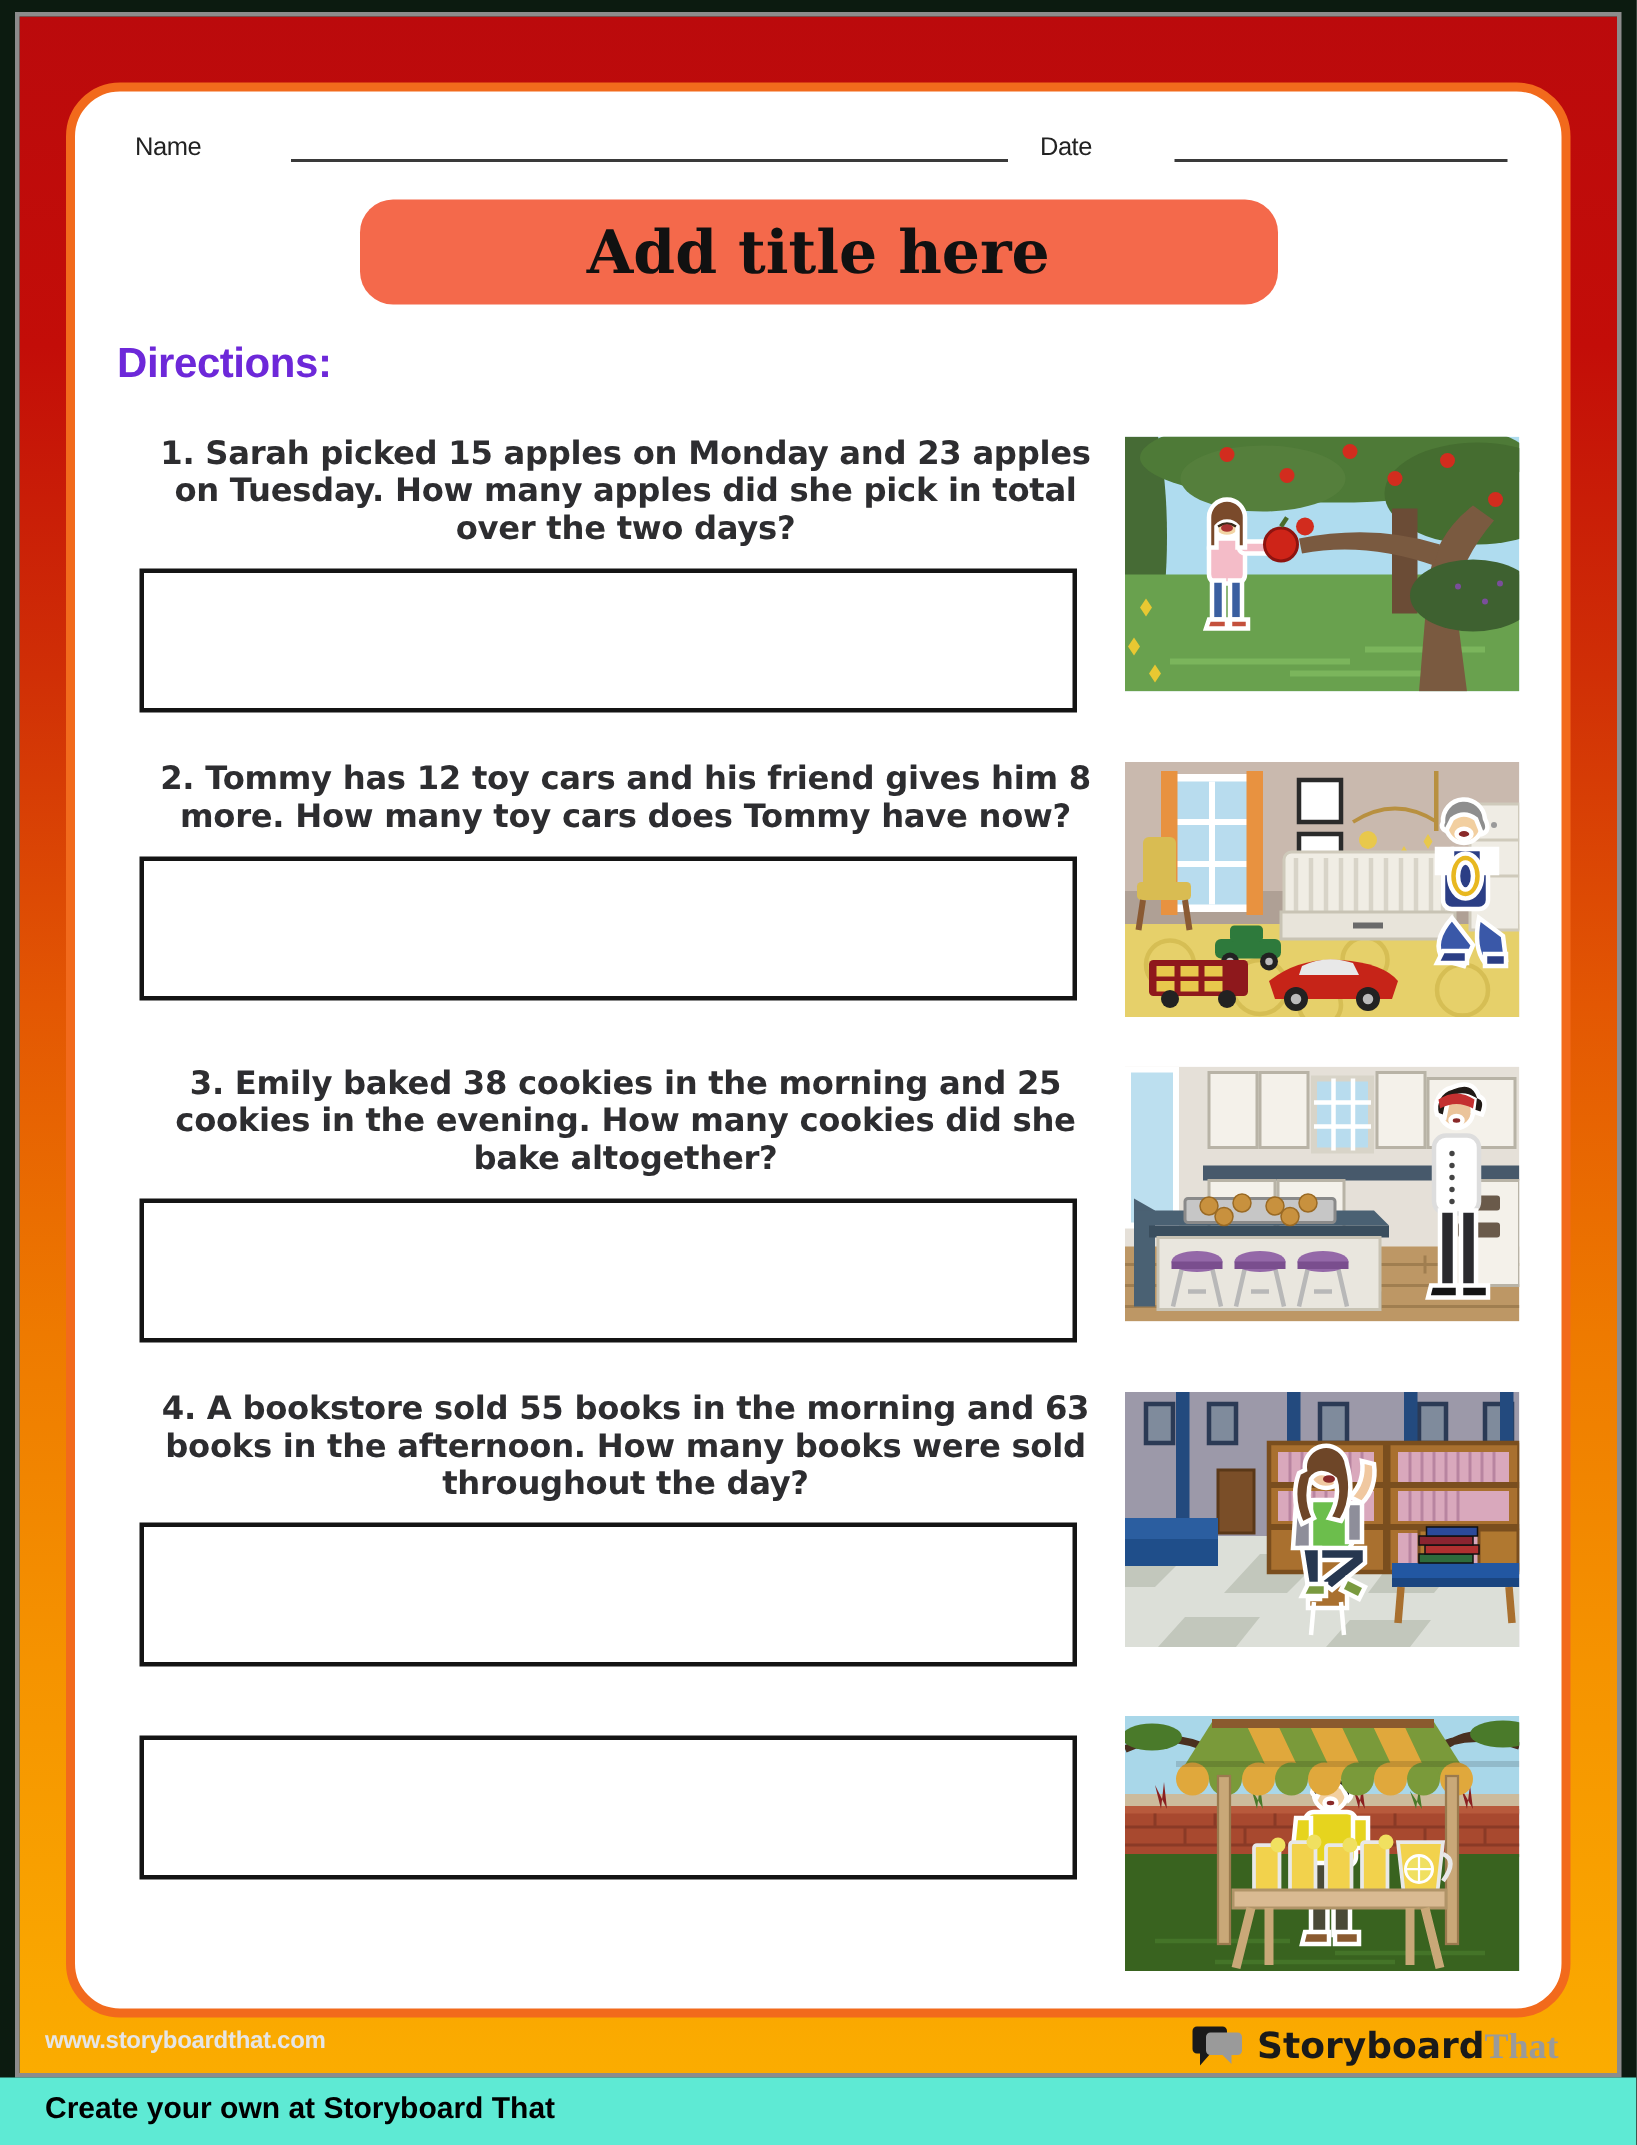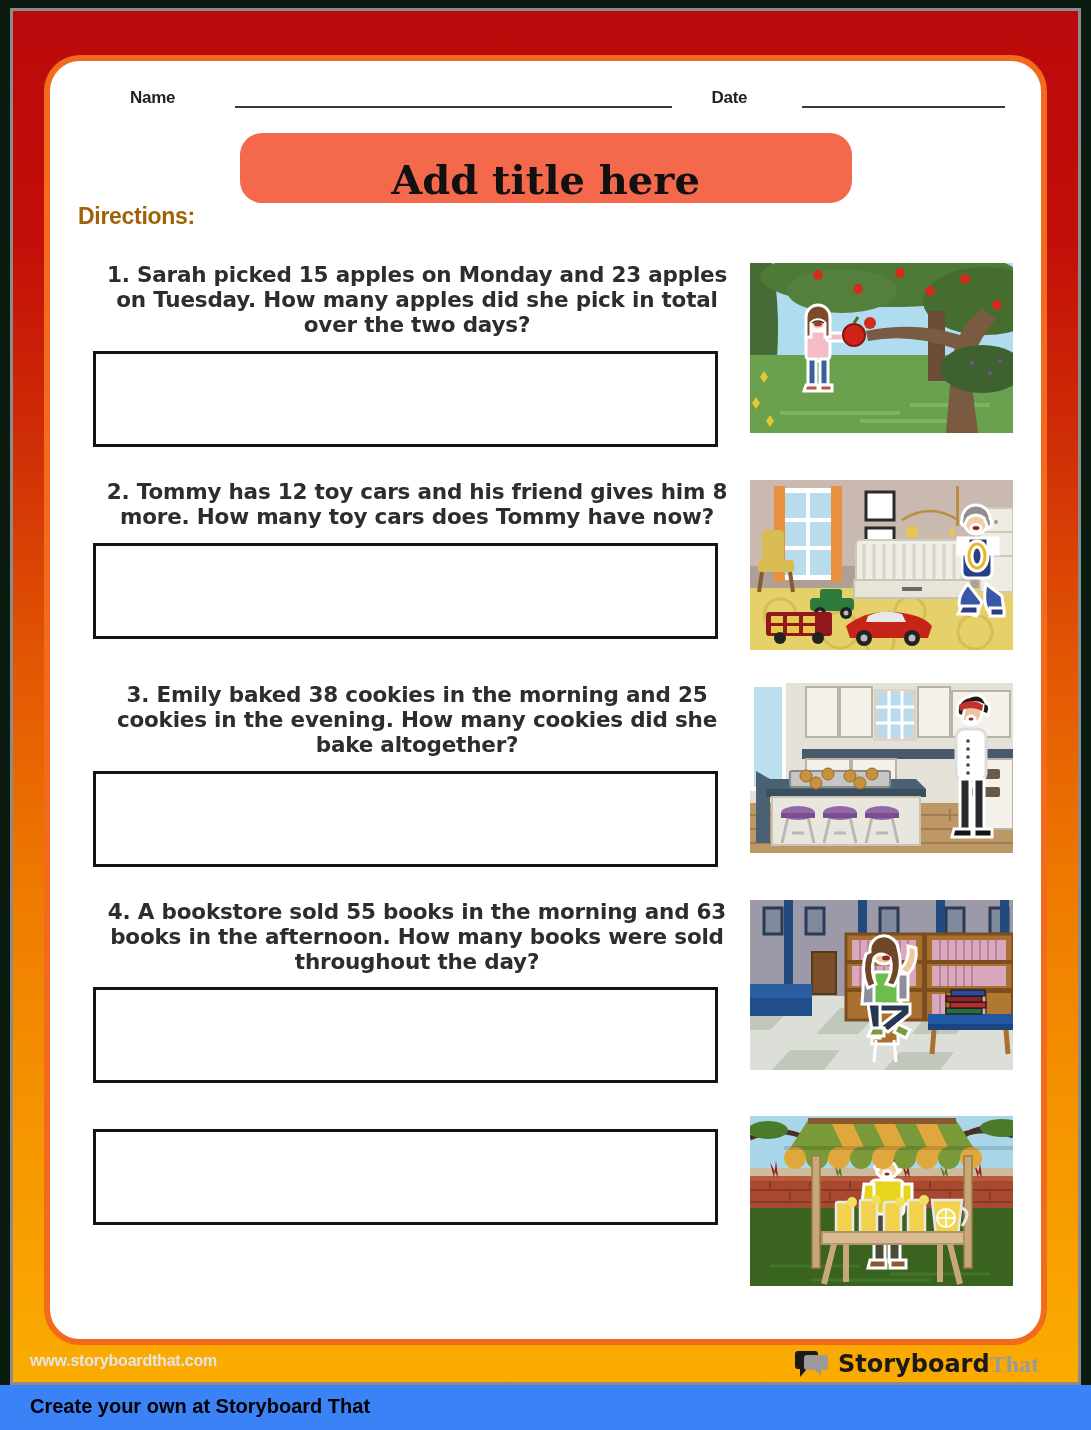--- a/index.html
+++ b/index.html
@@ -9,48 +9,48 @@
   .frame{position:absolute;left:10px;top:8px;right:10px;bottom:45px;
          border:3px solid #8c8c8c;
          background:linear-gradient(180deg,#bb0a0c 0%,#c30d08 16%,#d02f06 32%,#e35703 48%,
                     #ee7a00 64%,#f59300 80%,#fbac00 100%);}
   
   .page{position:absolute;left:44px;top:55px;width:991px;height:1278px;background:#ffffff;
         border:6px solid #f26a1c;border-radius:36px;}
   .page-inner{position:absolute;inset:0;padding:25px 28px 0 28px;}
   
   .header-row{display:flex;align-items:flex-end;margin-left:12px;margin-right:8px;}
-  .field-label{font-weight:700;font-size:17px;color:#222;letter-spacing:-0.3px;margin-left:40px;}
+  .field-label{font-weight:400;font-size:17px;color:#222;letter-spacing:-0.3px;}
   .write-line{border-bottom:2px solid #3a3a3a;height:20px;}
   .name-line{width:478px;margin-left:60px;}
   .date-spacer{flex:1;}
   .date-line{width:222px;margin-left:55px;}
   
   .title-banner{margin:25px auto 0 auto;width:612px;height:70px;border-radius:22px;
-                display:flex;align-items:flex-end;justify-content:center;}
+                display:flex;align-items:center;justify-content:center;}
   .title-text{font-family:"DejaVu Serif",serif;font-weight:700;font-size:40px;color:#111;}
   
-  .directions{font-weight:700;font-size:23px;color:#a16207;letter-spacing:-0.3px;}
+  .directions{margin-top:23px;font-weight:700;font-size:28px;color:#6d28d9;letter-spacing:-0.3px;}
   
   .rows{margin-top:33px;margin-left:15px;text-align:center;}
   .row{display:flex;justify-content:space-between;align-items:flex-start;margin-bottom:33px;}
   .row-left{width:648px;}
   .problem-text{font-family:"DejaVu Sans",sans-serif;font-weight:700;font-size:21.5px;
                 line-height:1.16;color:#2d2d30;letter-spacing:-0.2px;}
   .answer-box{margin-top:13px;width:619px;height:90px;border:3px solid #141414;background:#fff;}
   .illo{width:263px;height:170px;flex:0 0 263px;overflow:hidden;}
   .illo svg{display:block;}
   
   .footer-site{position:absolute;left:30px;top:1352px;font-weight:700;font-size:16px;color:#e5e5e5;
                letter-spacing:-0.2px;}
   .logo{position:absolute;right:52px;top:1347px;display:flex;align-items:center;gap:7px;}
   .logo-text{font-family:"DejaVu Sans",sans-serif;font-size:24px;font-weight:600;color:#1a1a1a;}
   .logo-text .that{color:#9a9a9a;font-family:Liberation Serif, serif;}
   
-  .bottom-bar{position:absolute;left:0;right:0;bottom:0;height:45px;background:#3b82f6;}
+  .bottom-bar{position:absolute;left:0;right:0;bottom:0;height:45px;background:#5eead4;}
   .bottom-bar-text{position:absolute;left:30px;top:10px;font-weight:700;font-size:20px;color:#000;}
 </style>
 </head>
 <body>
 
 <div id="canvas">
   <div class="frame"></div>
 
   <div class="page">
     <div class="page-inner">

